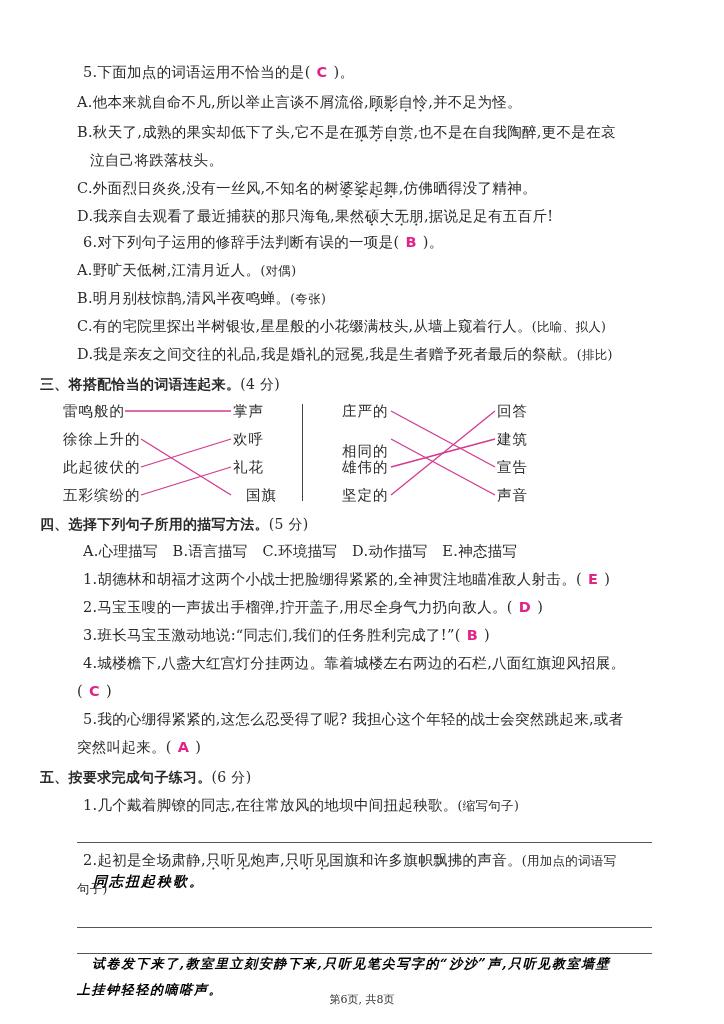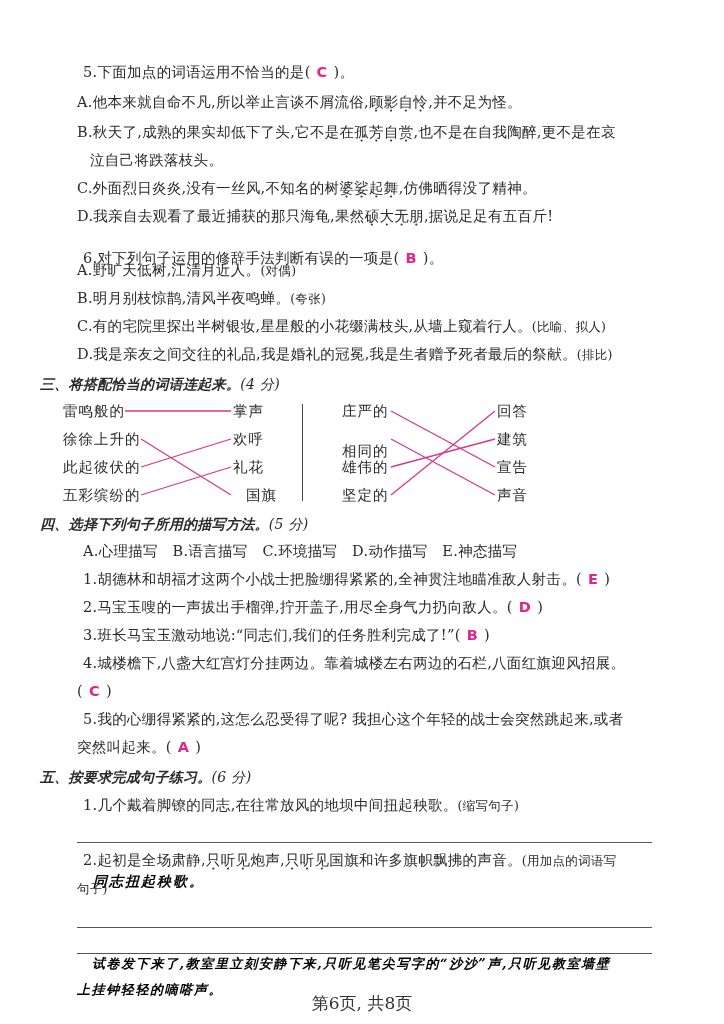--- a/index.html
+++ b/index.html
@@ -6,32 +6,32 @@
   body {
     width: 724px; height: 1024px; position: relative; overflow: hidden;
     font-family: "DejaVu Serif", "Liberation Serif", serif;
     color: #2a2a2a;
   }
   .page { position: absolute; left: 0; top: 0; width: 724px; height: 1024px; }
   .line { position: absolute; font-size: 14.5px; line-height: 20px; white-space: nowrap; letter-spacing: 0.3px; }
   .q { left: 64px; margin-left: 19px; }
   .opt { left: 77px; }
   .cont { left: 90px; }
-  .sec { left: 40px; font-family: "DejaVu Sans", "Liberation Sans", sans-serif; font-weight: bold; font-size: 14px; font-style: italic; }
+  .sec { left: 40px; font-family: "DejaVu Sans", "Liberation Sans", sans-serif; font-weight: bold; font-size: 14px; }
   .sec .pts { font-weight: normal; font-family: "DejaVu Serif", serif; }
   .ans { color: #e0248a; font-weight: bold; font-family: "DejaVu Sans", sans-serif; margin: 0 6px; }
   .dot { position: relative; }
   .dot::after { content: "•"; position: absolute; left: 50%; transform: translateX(-50%); bottom: -11px; font-size: 7px; color: #333; }
   .small { font-size: 12.5px; }
   .hand { color: #000000; font-weight: bold; font-style: italic; font-family: "DejaVu Serif", serif; font-size: 14px; letter-spacing: 2px; margin-top: 47px; }
   .rule { position: absolute; left: 77px; width: 575px; height: 0; border-top: 1.5px solid #555; }
   .match-word { position: absolute; font-size: 14.5px; line-height: 20px; white-space: nowrap; letter-spacing: 1px; }
   .divider { position: absolute; left: 302px; top: 404px; width: 0; height: 97px; border-left: 1.5px solid #444; }
   svg.lines { position: absolute; left: 0; top: 0; width: 724px; height: 1024px; pointer-events: none; }
-  .footer { position: absolute; top: 992px; left: 0; width: 724px; text-align: center; font-size: 17px; font-family: "DejaVu Serif", serif; color: #333; }
+  .footer { position: absolute; top: 992px; left: 0; width: 724px; text-align: center; font-size: 11px; font-family: "DejaVu Serif", serif; color: #333; }
 </style>
 </head>
 <body>
 
 <div class="page">
 
   <div class="line q" style="top:62px">
     <span>5.下面加点的词语运用不恰当的是(</span><span class="ans">C</span><span>)。</span>
   </div>
   <div class="line opt" style="top:92px">
@@ -41,21 +41,21 @@
     <span>B.秋天了,成熟的果实却低下了头,它不是在</span><span class="dot">孤</span><span class="dot">芳</span><span class="dot">自</span><span class="dot">赏</span><span>,也不是在自我陶醉,更不是在哀</span>
   </div>
   <div class="line cont" style="top:150px">泣自己将跌落枝头。</div>
   <div class="line opt" style="top:178px">
     <span>C.外面烈日炎炎,没有一丝风,不知名的树</span><span class="dot">婆</span><span class="dot">娑</span><span class="dot">起</span><span class="dot">舞</span><span>,仿佛晒得没了精神。</span>
   </div>
   <div class="line opt" style="top:206px">
     <span>D.我亲自去观看了最近捕获的那只海龟,果然</span><span class="dot">硕</span><span class="dot">大</span><span class="dot">无</span><span class="dot">朋</span><span>,据说足足有五百斤!</span>
   </div>
 
-  <div class="line q" style="top:248px">
+  <div class="line q" style="top:232px">
     <span>6.对下列句子运用的修辞手法判断有误的一项是(</span><span class="ans">B</span><span>)。</span>
   </div>
   <div class="line opt" style="top:260px">
     <span>A.野旷天低树,江清月近人。</span><span class="small">(对偶)</span>
   </div>
   <div class="line opt" style="top:288px">
     <span>B.明月别枝惊鹊,清风半夜鸣蝉。</span><span class="small">(夸张)</span>
   </div>
   <div class="line opt" style="top:316px">
     <span>C.有的宅院里探出半树银妆,星星般的小花缀满枝头,从墙上窥着行人。</span><span class="small">(比喻、拟人)</span>

